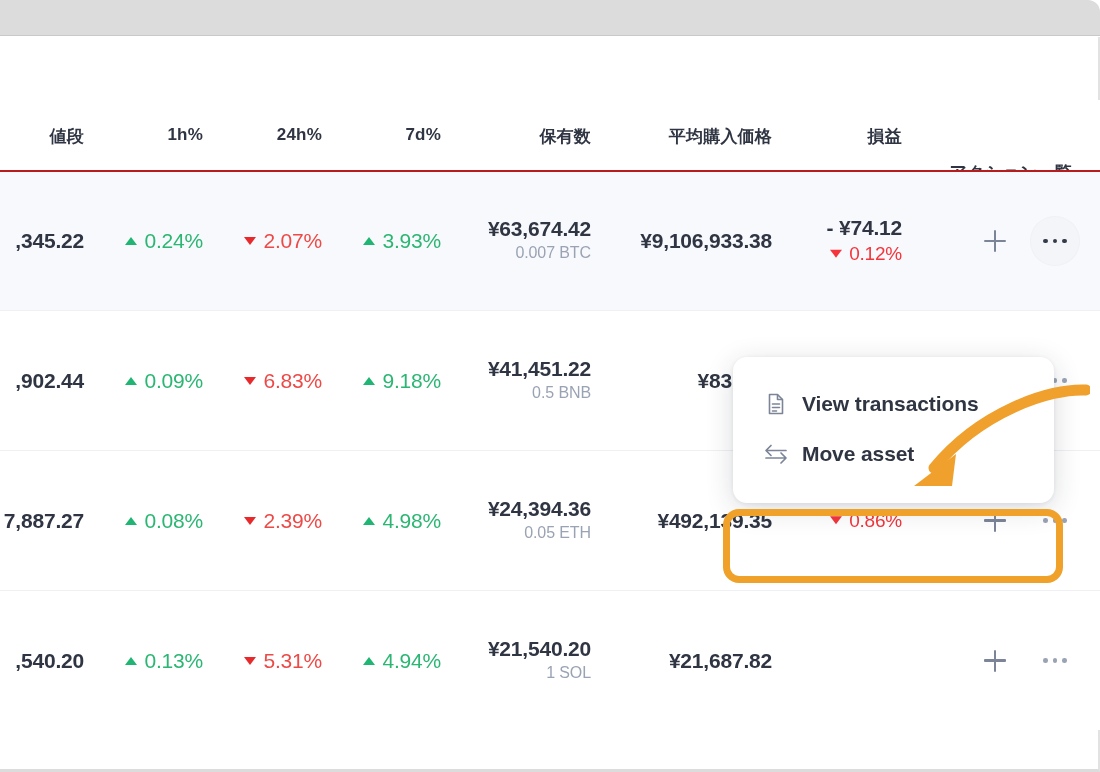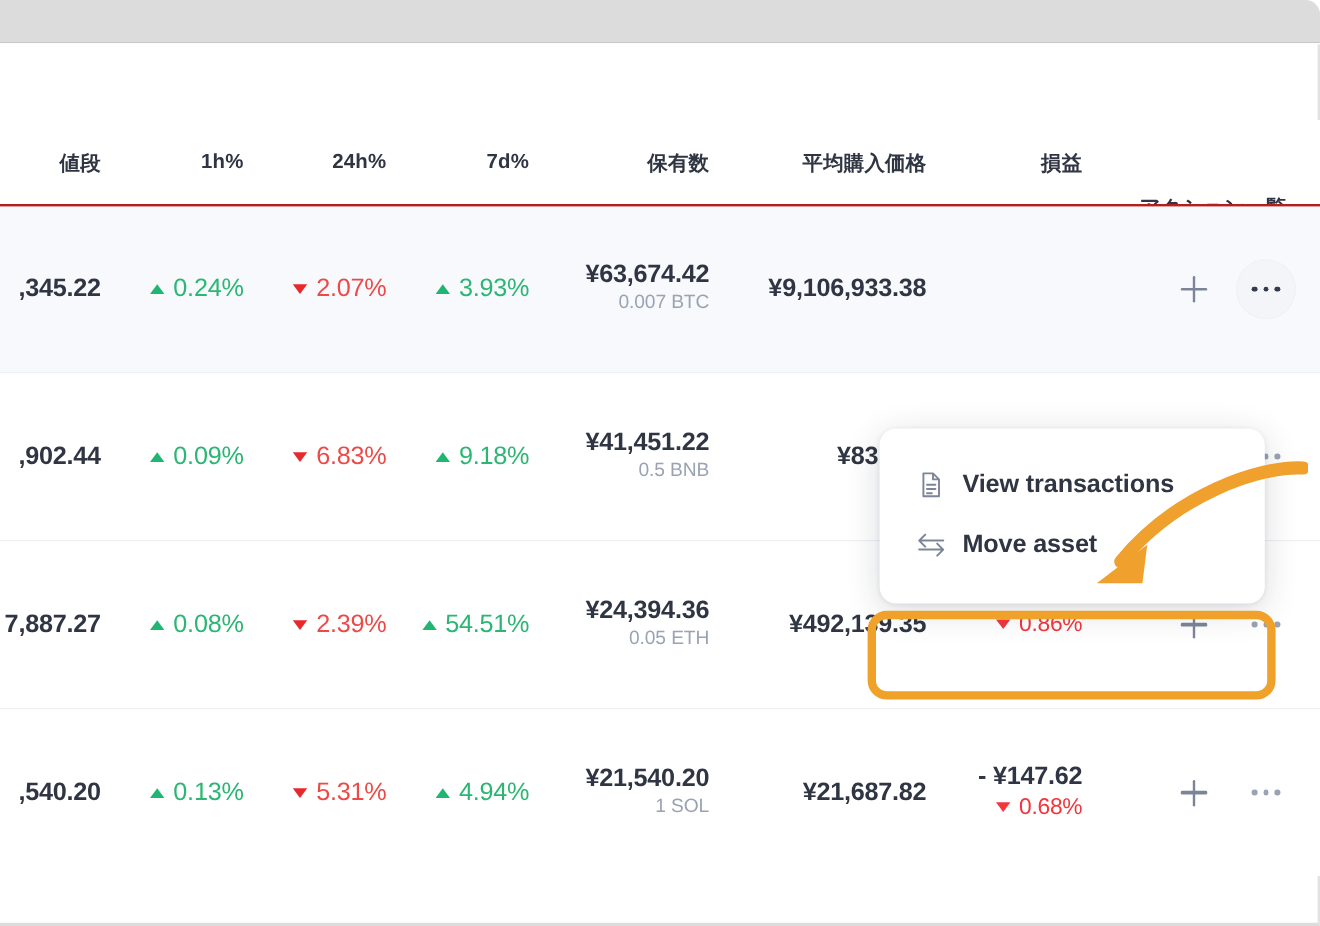--- a/index.html
+++ b/index.html
@@ -311,20 +311,27 @@
             </span>
         </div>
 
         <div class="cell vcenter c-hold">
           <div class="val-main">¥63,674.42</div>
           <div class="val-sub">0.007 BTC</div>
         </div>
 
         <div class="cell vcenter c-avg val-main">¥9,106,933.38</div>
 
+        <div class="cell vcenter c-pl">
+          <div class="pl-main">- ¥74.12</div>
+          <div class="pl-pct down">
+              <span class="tri down"></span>
+              <span>0.12%</span>
+            </div>
+        </div>
 
         <div class="actions">
           <div class="act-btn">
             <span class="plus"></span>
           </div>
           <div class="act-btn hovered">
             <span class="dots dark">
                 <span></span>
                 <span></span>
                 <span></span>
@@ -391,21 +398,21 @@
         </div>
         <div class="cell vcenter c-24h">
           <span class="pct down">
               <span class="tri down"></span>
               <span>2.39%</span>
             </span>
         </div>
         <div class="cell vcenter c-7d">
           <span class="pct up">
               <span class="tri up"></span>
-              <span>54.51%</span>
+              <span>4.98%</span>
             </span>
         </div>
 
         <div class="cell vcenter c-hold">
           <div class="val-main">¥24,394.36</div>
           <div class="val-sub">0.05 ETH</div>
         </div>
 
         <div class="cell vcenter c-avg val-main">¥492,139.35</div>
 
@@ -453,27 +460,20 @@
             </span>
         </div>
 
         <div class="cell vcenter c-hold">
           <div class="val-main">¥21,540.20</div>
           <div class="val-sub">1 SOL</div>
         </div>
 
         <div class="cell vcenter c-avg val-main">¥21,687.82</div>
 
-        <div class="cell vcenter c-pl">
-          <div class="pl-main">- ¥147.62</div>
-          <div class="pl-pct down">
-              <span class="tri down"></span>
-              <span>0.68%</span>
-            </div>
-        </div>
 
         <div class="actions">
           <div class="act-btn">
             <span class="plus"></span>
           </div>
           <div class="act-btn">
             <span class="dots">
                 <span></span>
                 <span></span>
                 <span></span>

